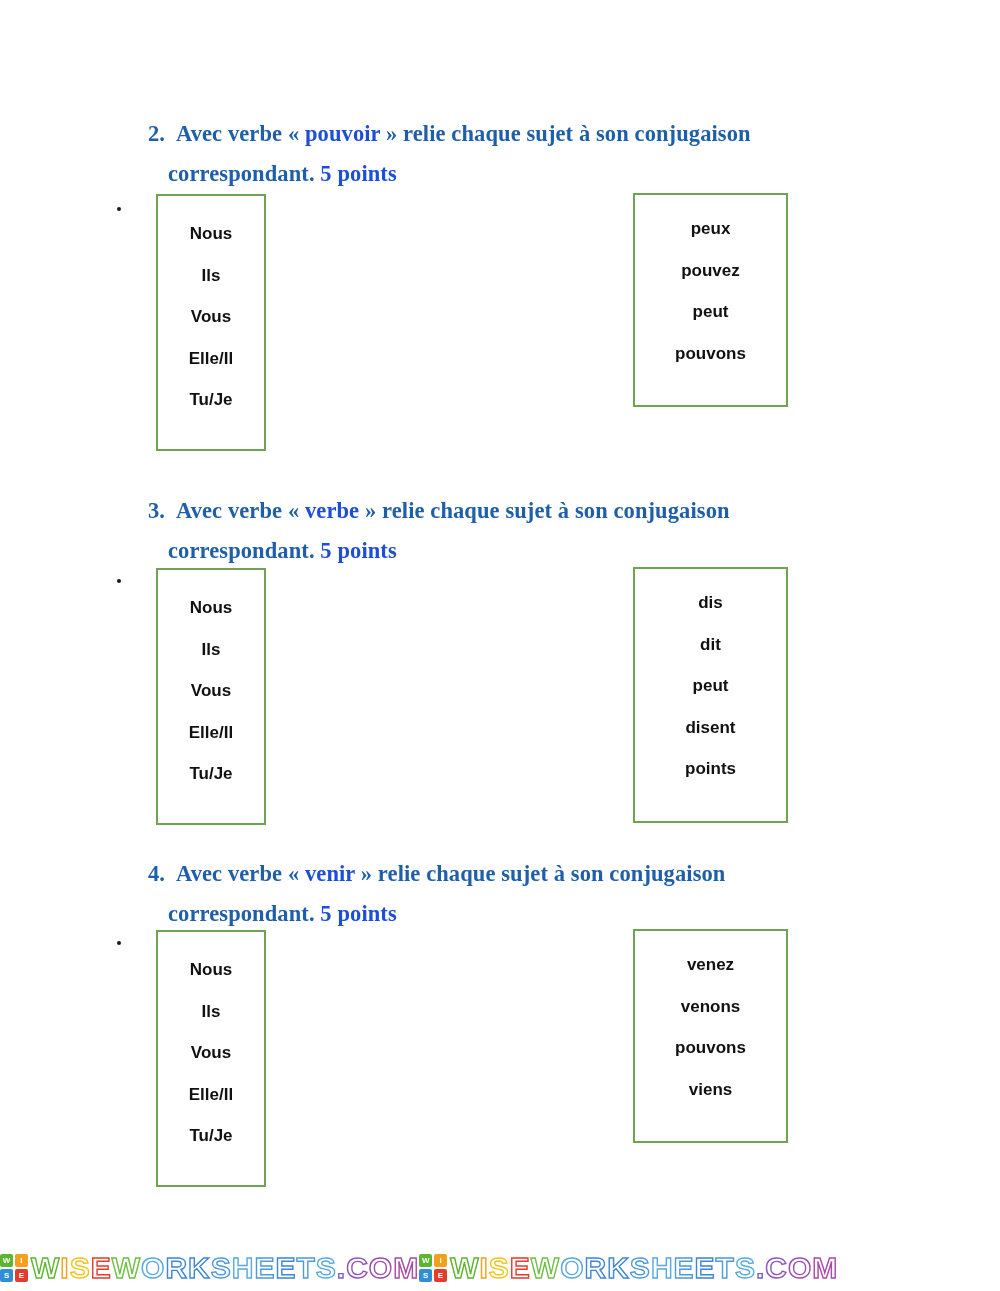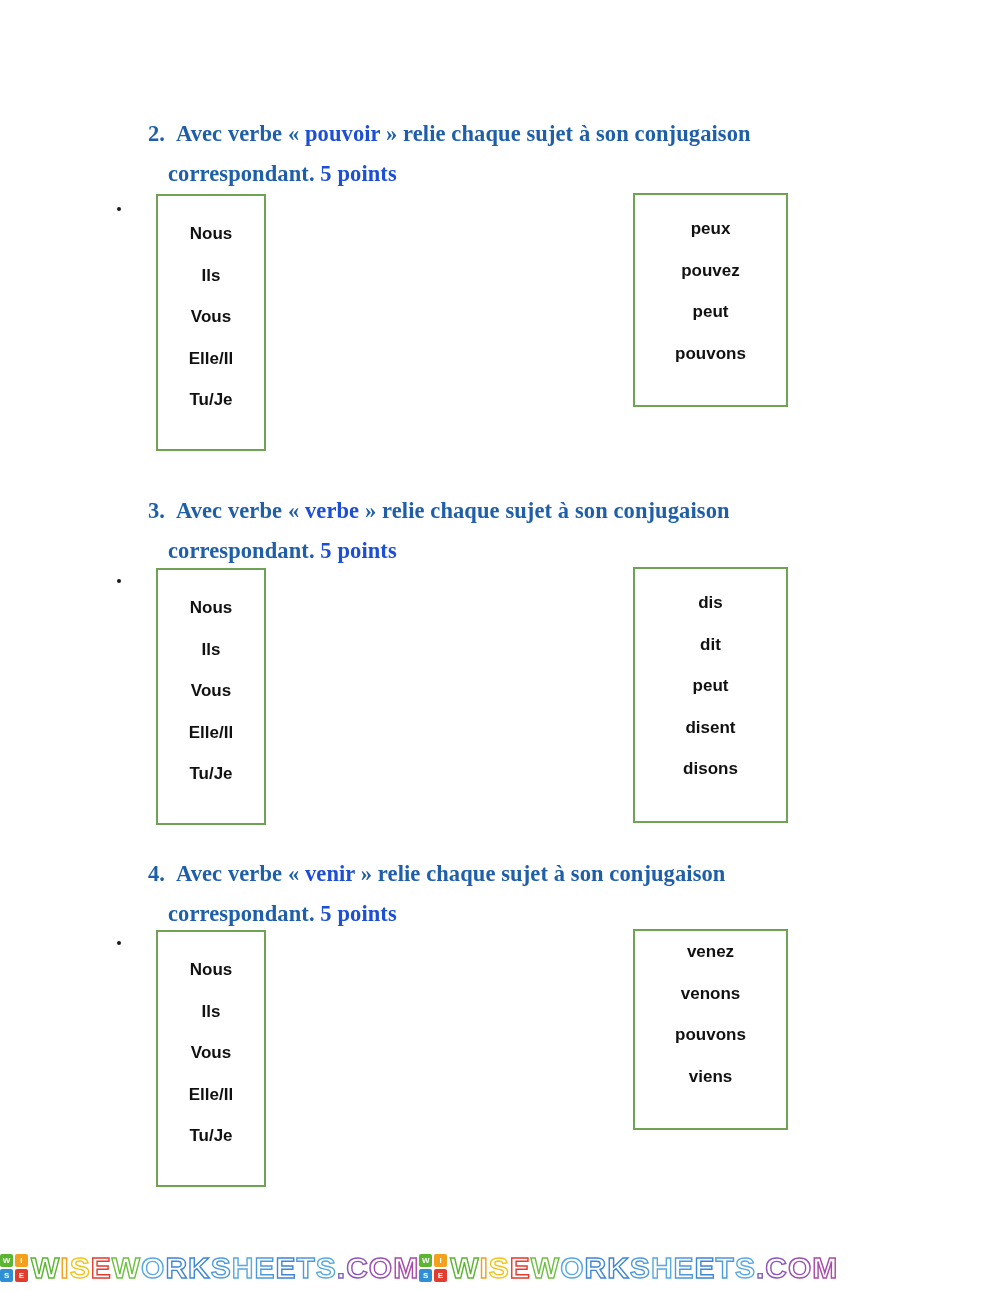--- a/index.html
+++ b/index.html
@@ -184,41 +184,41 @@
       <div class="item">Vous</div>
       <div class="item">Elle/Il</div>
       <div class="item">Tu/Je</div>
     </div>
 
     <div class="box box-right" style="top:76px; padding-top:13px; padding-bottom:31px;">
       <div class="item">dis</div>
       <div class="item">dit</div>
       <div class="item">peut</div>
       <div class="item">disent</div>
-      <div class="item">disons</div>
+      <div class="item">points</div>
     </div>
   </div>
 
   <div class="exercise" style="top:854px;">
     <div class="heading" style="top:0;">
       <span class="num">4.</span><span class="body-text">Avec verbe «</span> <span class="accent-red">venir</span> <span class="body-text">» relie chaque sujet à son conjugaison</span>
       <span class="line2"><span>correspondant.</span> <span class="accent-red">5 points</span></span>
     </div>
 
     <div class="dot" style="top:87px; left:117px;"></div>
 
     <div class="box box-left" style="top:76px; padding-top:17px; padding-bottom:28px;">
       <div class="item">Nous</div>
       <div class="item">Ils</div>
       <div class="item">Vous</div>
       <div class="item">Elle/Il</div>
       <div class="item">Tu/Je</div>
     </div>
 
-    <div class="box box-right" style="top:75px; padding-bottom:31px;">
+    <div class="box box-right" style="top:75px; padding-top:13px; padding-bottom:31px;">
       <div class="item">venez</div>
       <div class="item">venons</div>
       <div class="item">pouvons</div>
       <div class="item">viens</div>
     </div>
   </div>
 
   <div class="watermark-row">
     <div class="wm-unit">
       <div class="wm-logo">

